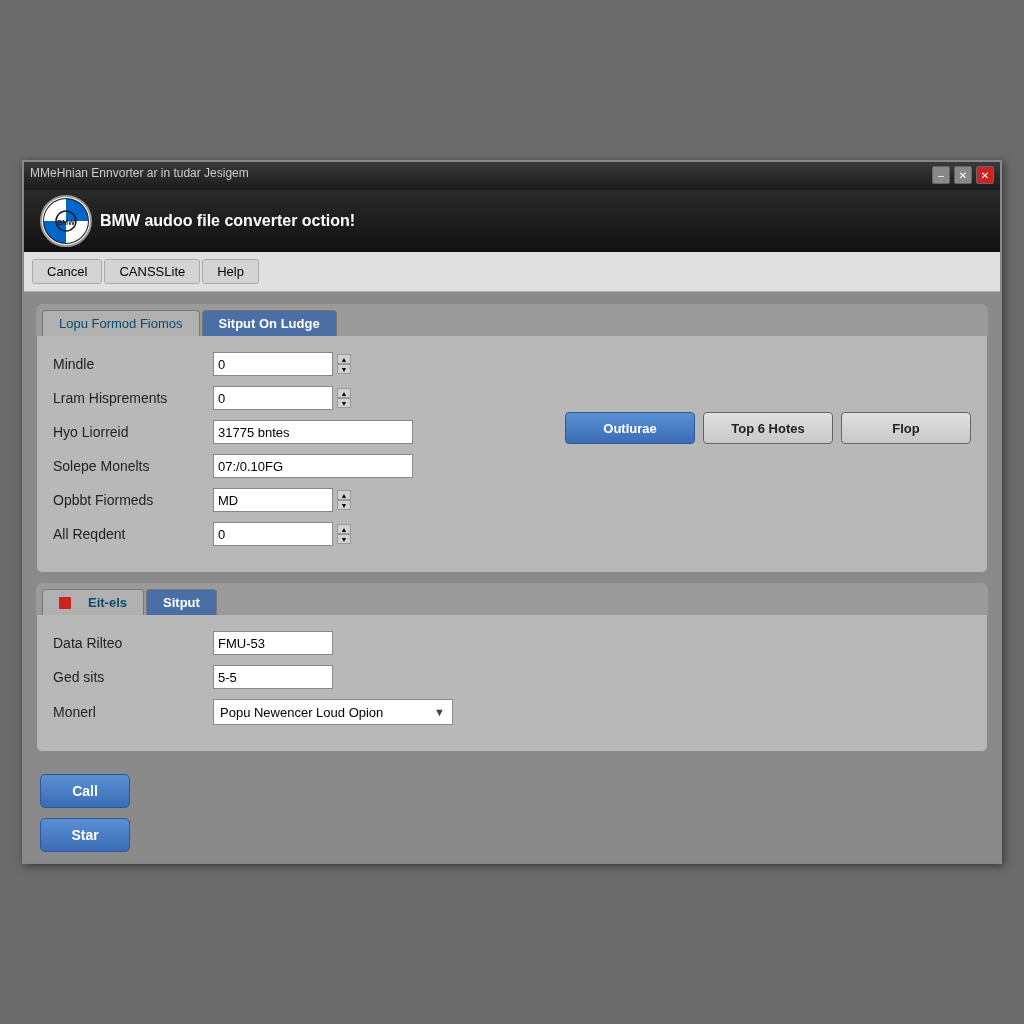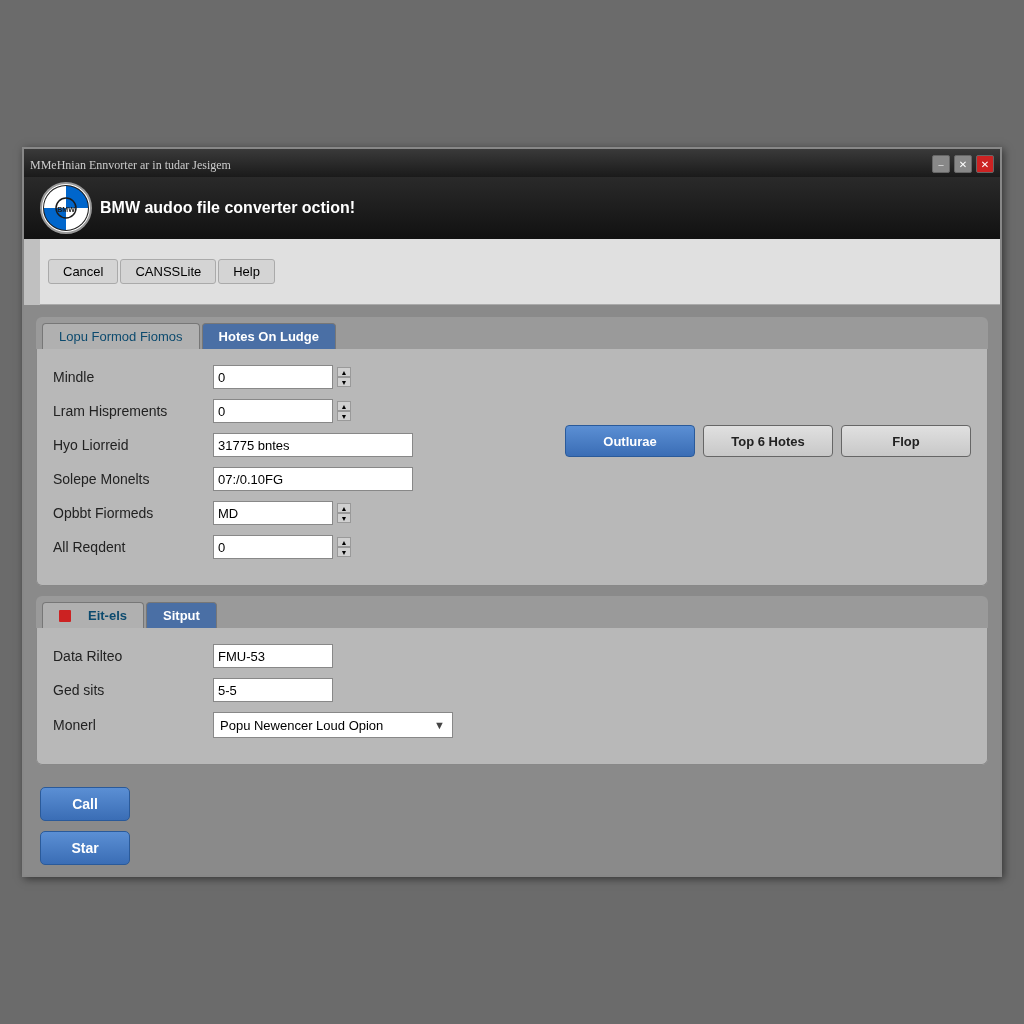--- a/index.html
+++ b/index.html
@@ -17,25 +17,24 @@
     .window {
       width: 980px;
       background: #c0c0c0;
       border: 2px solid #888;
       box-shadow: 2px 2px 8px rgba(0,0,0,0.5);
     }
     
     .title-bar {
       background: linear-gradient(to bottom, #3a3a3a, #1a1a1a);
       display: flex;
-      align-items: flex-end;
+      align-items: flex-start;
       justify-content: space-between;
       padding: 4px 6px;
       height: 28px;
-      font-family: Liberation Serif, serif;
     }
     .title-bar-left {
       display: flex;
       align-items: center;
       gap: 6px;
       color: #ccc;
       font-size: 12px;
     }
     .title-bar-controls {
       display: flex;
@@ -86,22 +85,21 @@
       font-size: 16px;
       font-weight: bold;
     }
     
     .toolbar {
       background: #e0e0e0;
       border-bottom: 1px solid #aaa;
       display: flex;
       align-items: center;
       gap: 2px;
-      padding: 20px 8px;
-      margin-left: 16px;
+      padding: 7px 8px;
     }
     .toolbar-btn {
       padding: 4px 14px;
       background: #d4d4d4;
       border: 1px solid #aaa;
       border-radius: 3px;
       cursor: pointer;
       font-size: 13px;
     }
     
@@ -327,21 +325,21 @@
     <button class="toolbar-btn">Cancel</button>
     <button class="toolbar-btn">CANSSLite</button>
     <button class="toolbar-btn">Help</button>
   </div>
 
   <div class="main-content">
 
     <div class="panel">
       <div class="tab-bar">
         <div class="tab inactive">Lopu Formod Fiomos</div>
-        <div class="tab active">Hotes On Ludge</div>
+        <div class="tab active">Sitput On Ludge</div>
       </div>
       <div class="panel-body">
         <div class="form-area">
           <div class="form-fields">
 
             <div class="form-row">
               <span class="form-label">Mindle</span>
               <div class="spinner-wrapper">
                 <input class="form-input" type="text" value="0" style="">
                 <div class="spinner-arrows">

